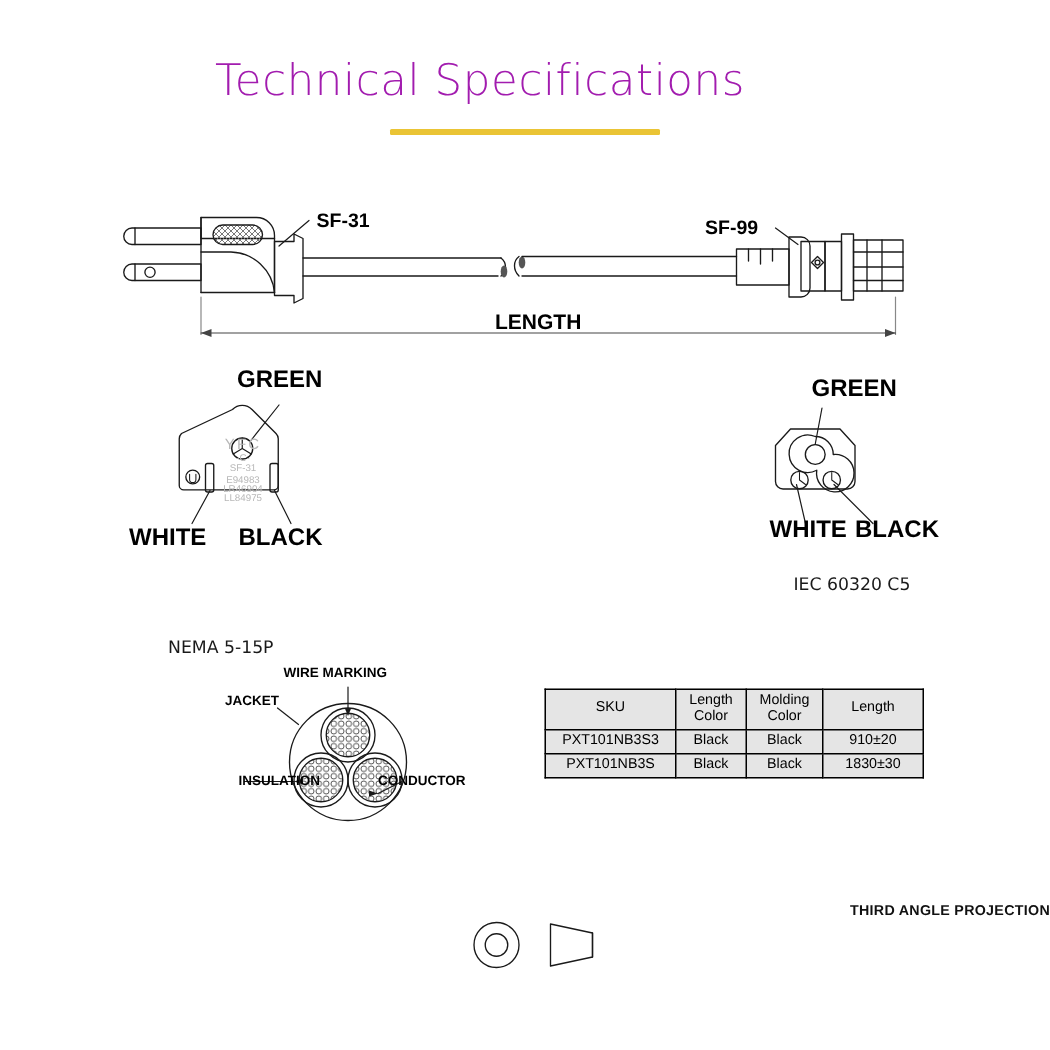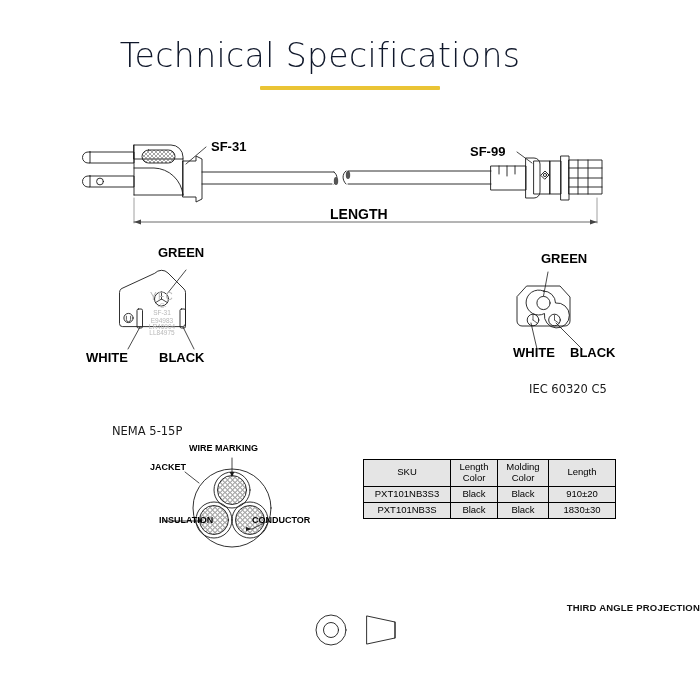--- a/index.html
+++ b/index.html
@@ -20,24 +20,24 @@
     width: 700px;
     height: 700px;
   }
   .page-title {
     position: absolute;
     left: 0;
     top: 36px;
     width: 640px;
     text-align: center;
     font-family: "DejaVu Sans", sans-serif;
-    font-size: 33px;
+    font-size: 29px;
     font-weight: 300;
     letter-spacing: 0.4px;
-    color: #0f172a;
+    color: #a21caf;
     white-space: nowrap;
   }
   .title-rule {
     position: absolute;
     left: 260px;
     top: 86px;
     width: 180px;
     height: 4px;
     background: #eac435;
     border-radius: 1px;
@@ -48,21 +48,21 @@
     width: 700px;
     height: 700px;
   }
   .lbl {
     position: absolute;
     font-family: "Liberation Sans", sans-serif;
     color: #000000;
     white-space: nowrap;
   }
   .lbl-bold {
-    font-size: 13px;
+    font-size: 16px;
     font-weight: bold;
   }
   .lbl-part {
     font-size: 13px;
     font-weight: bold;
   }
   .lbl-light {
     font-family: "DejaVu Sans", sans-serif;
     font-size: 11.5px;
     font-weight: 400;

